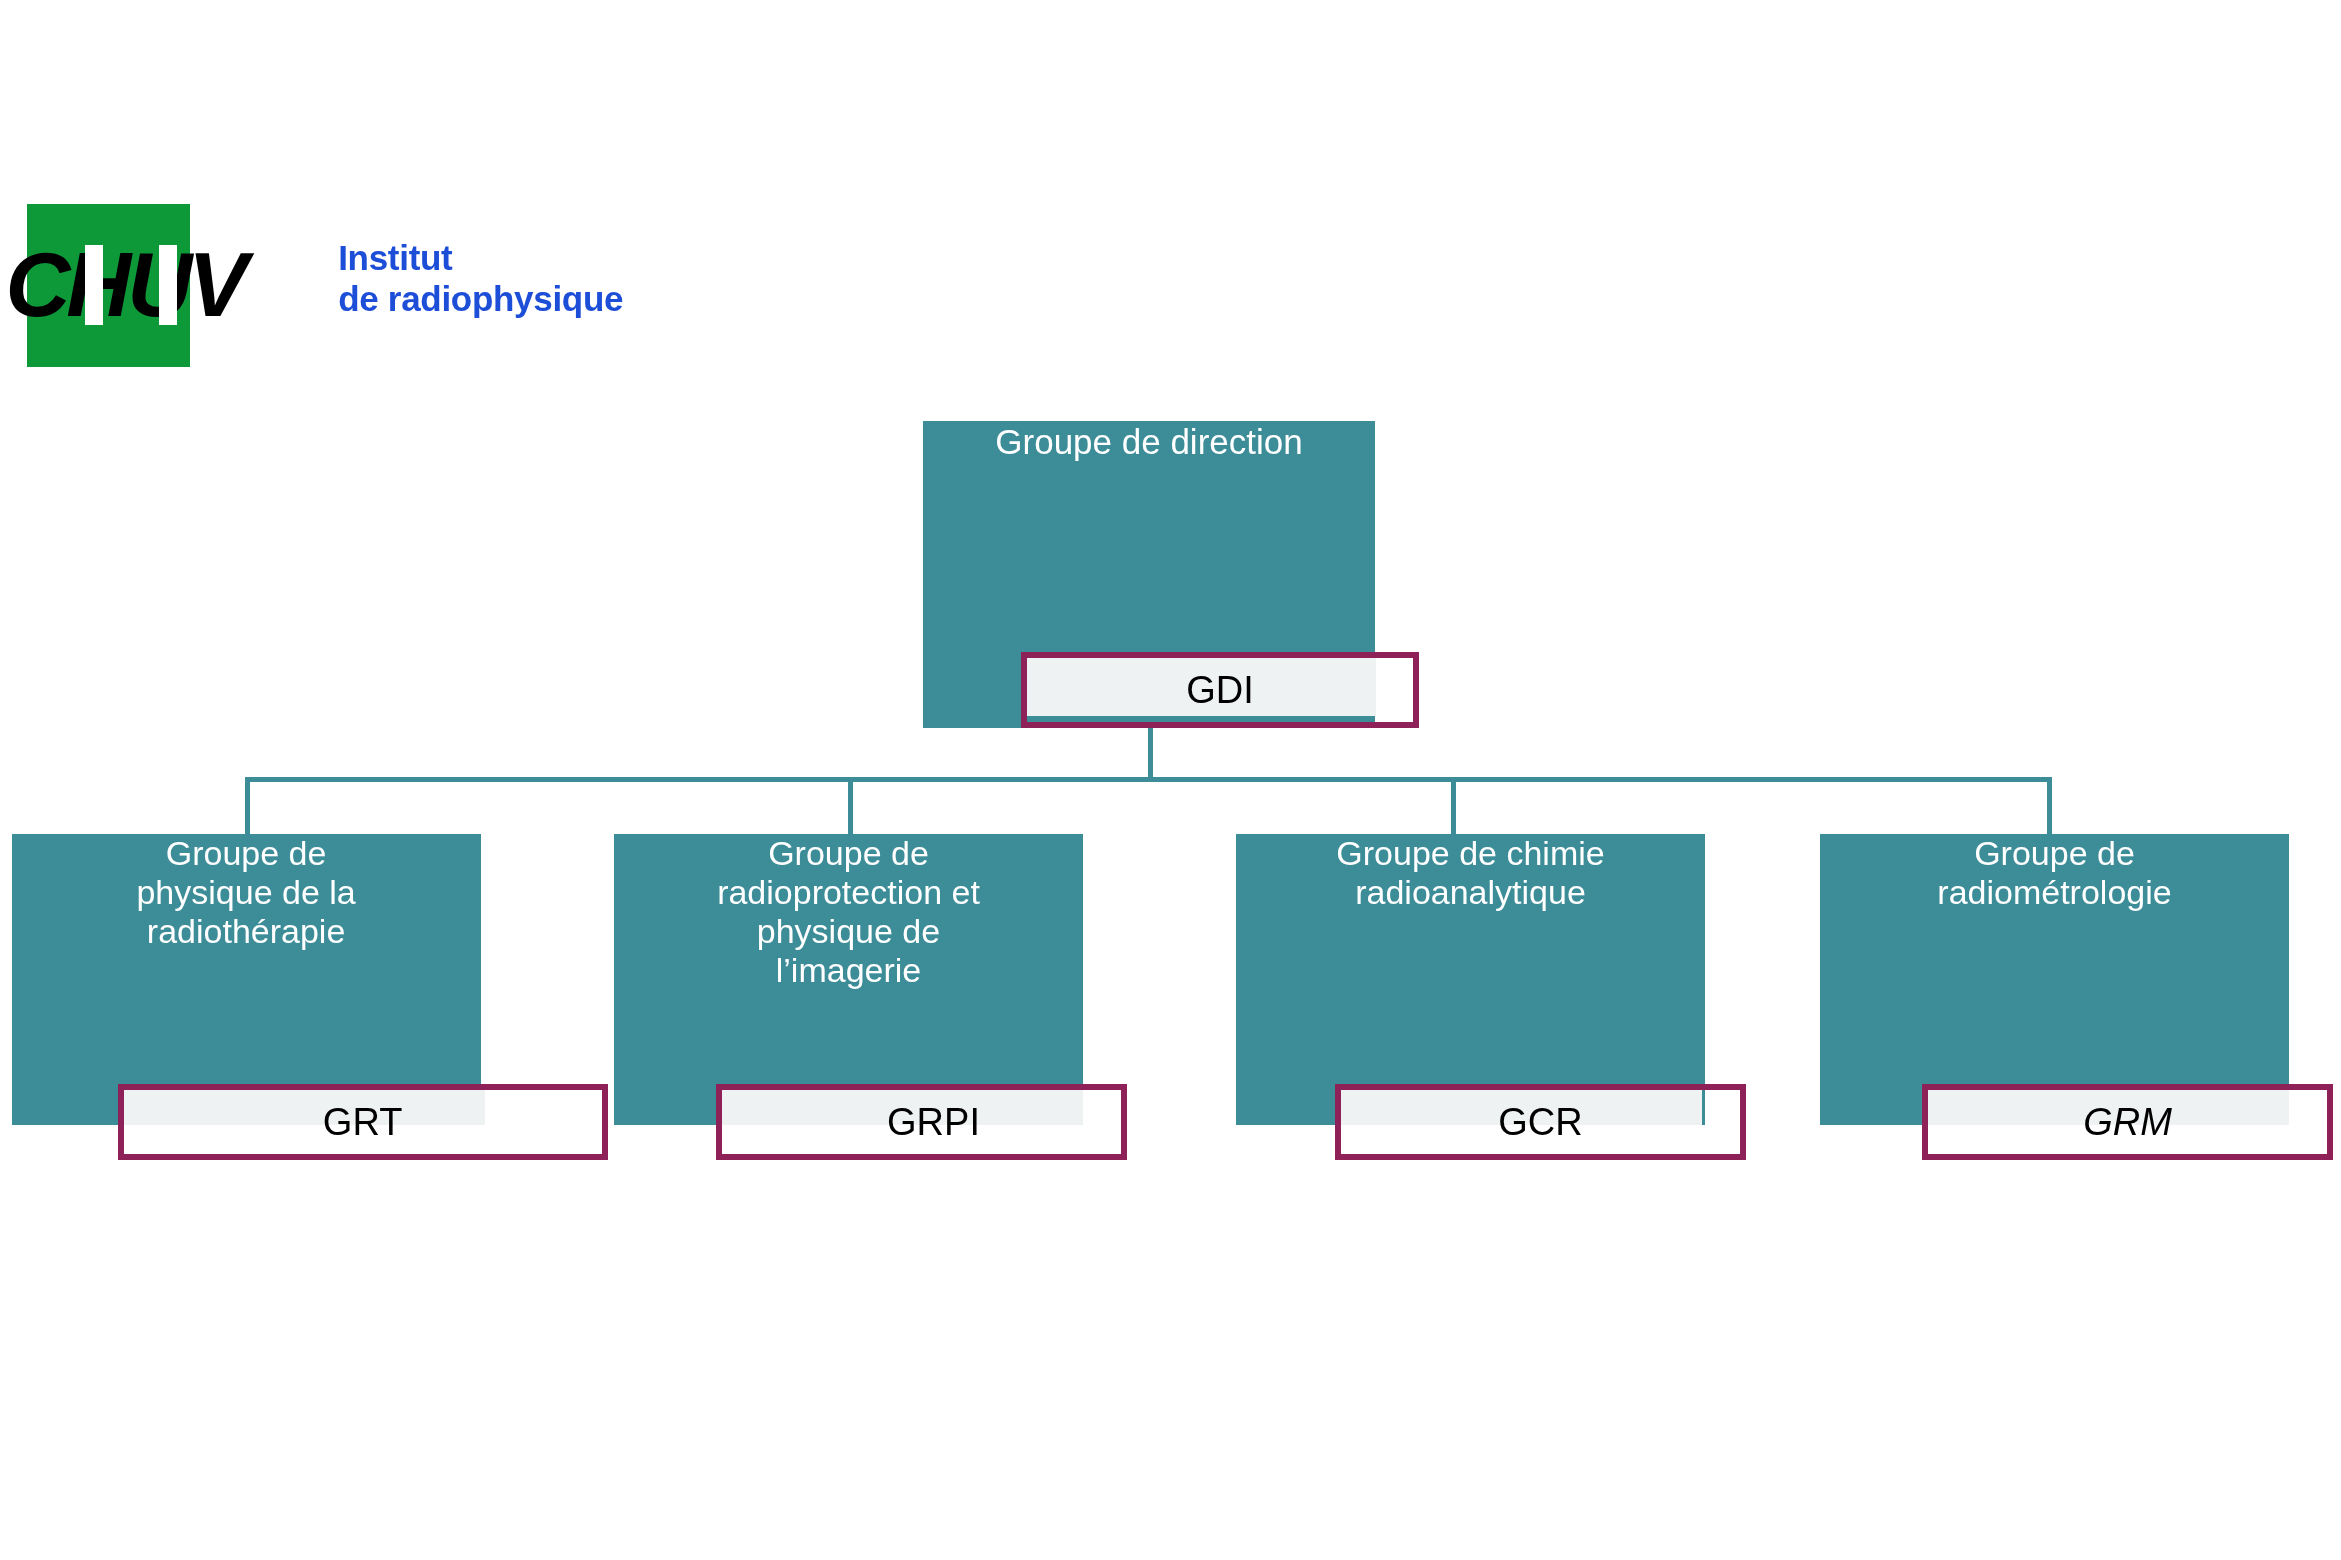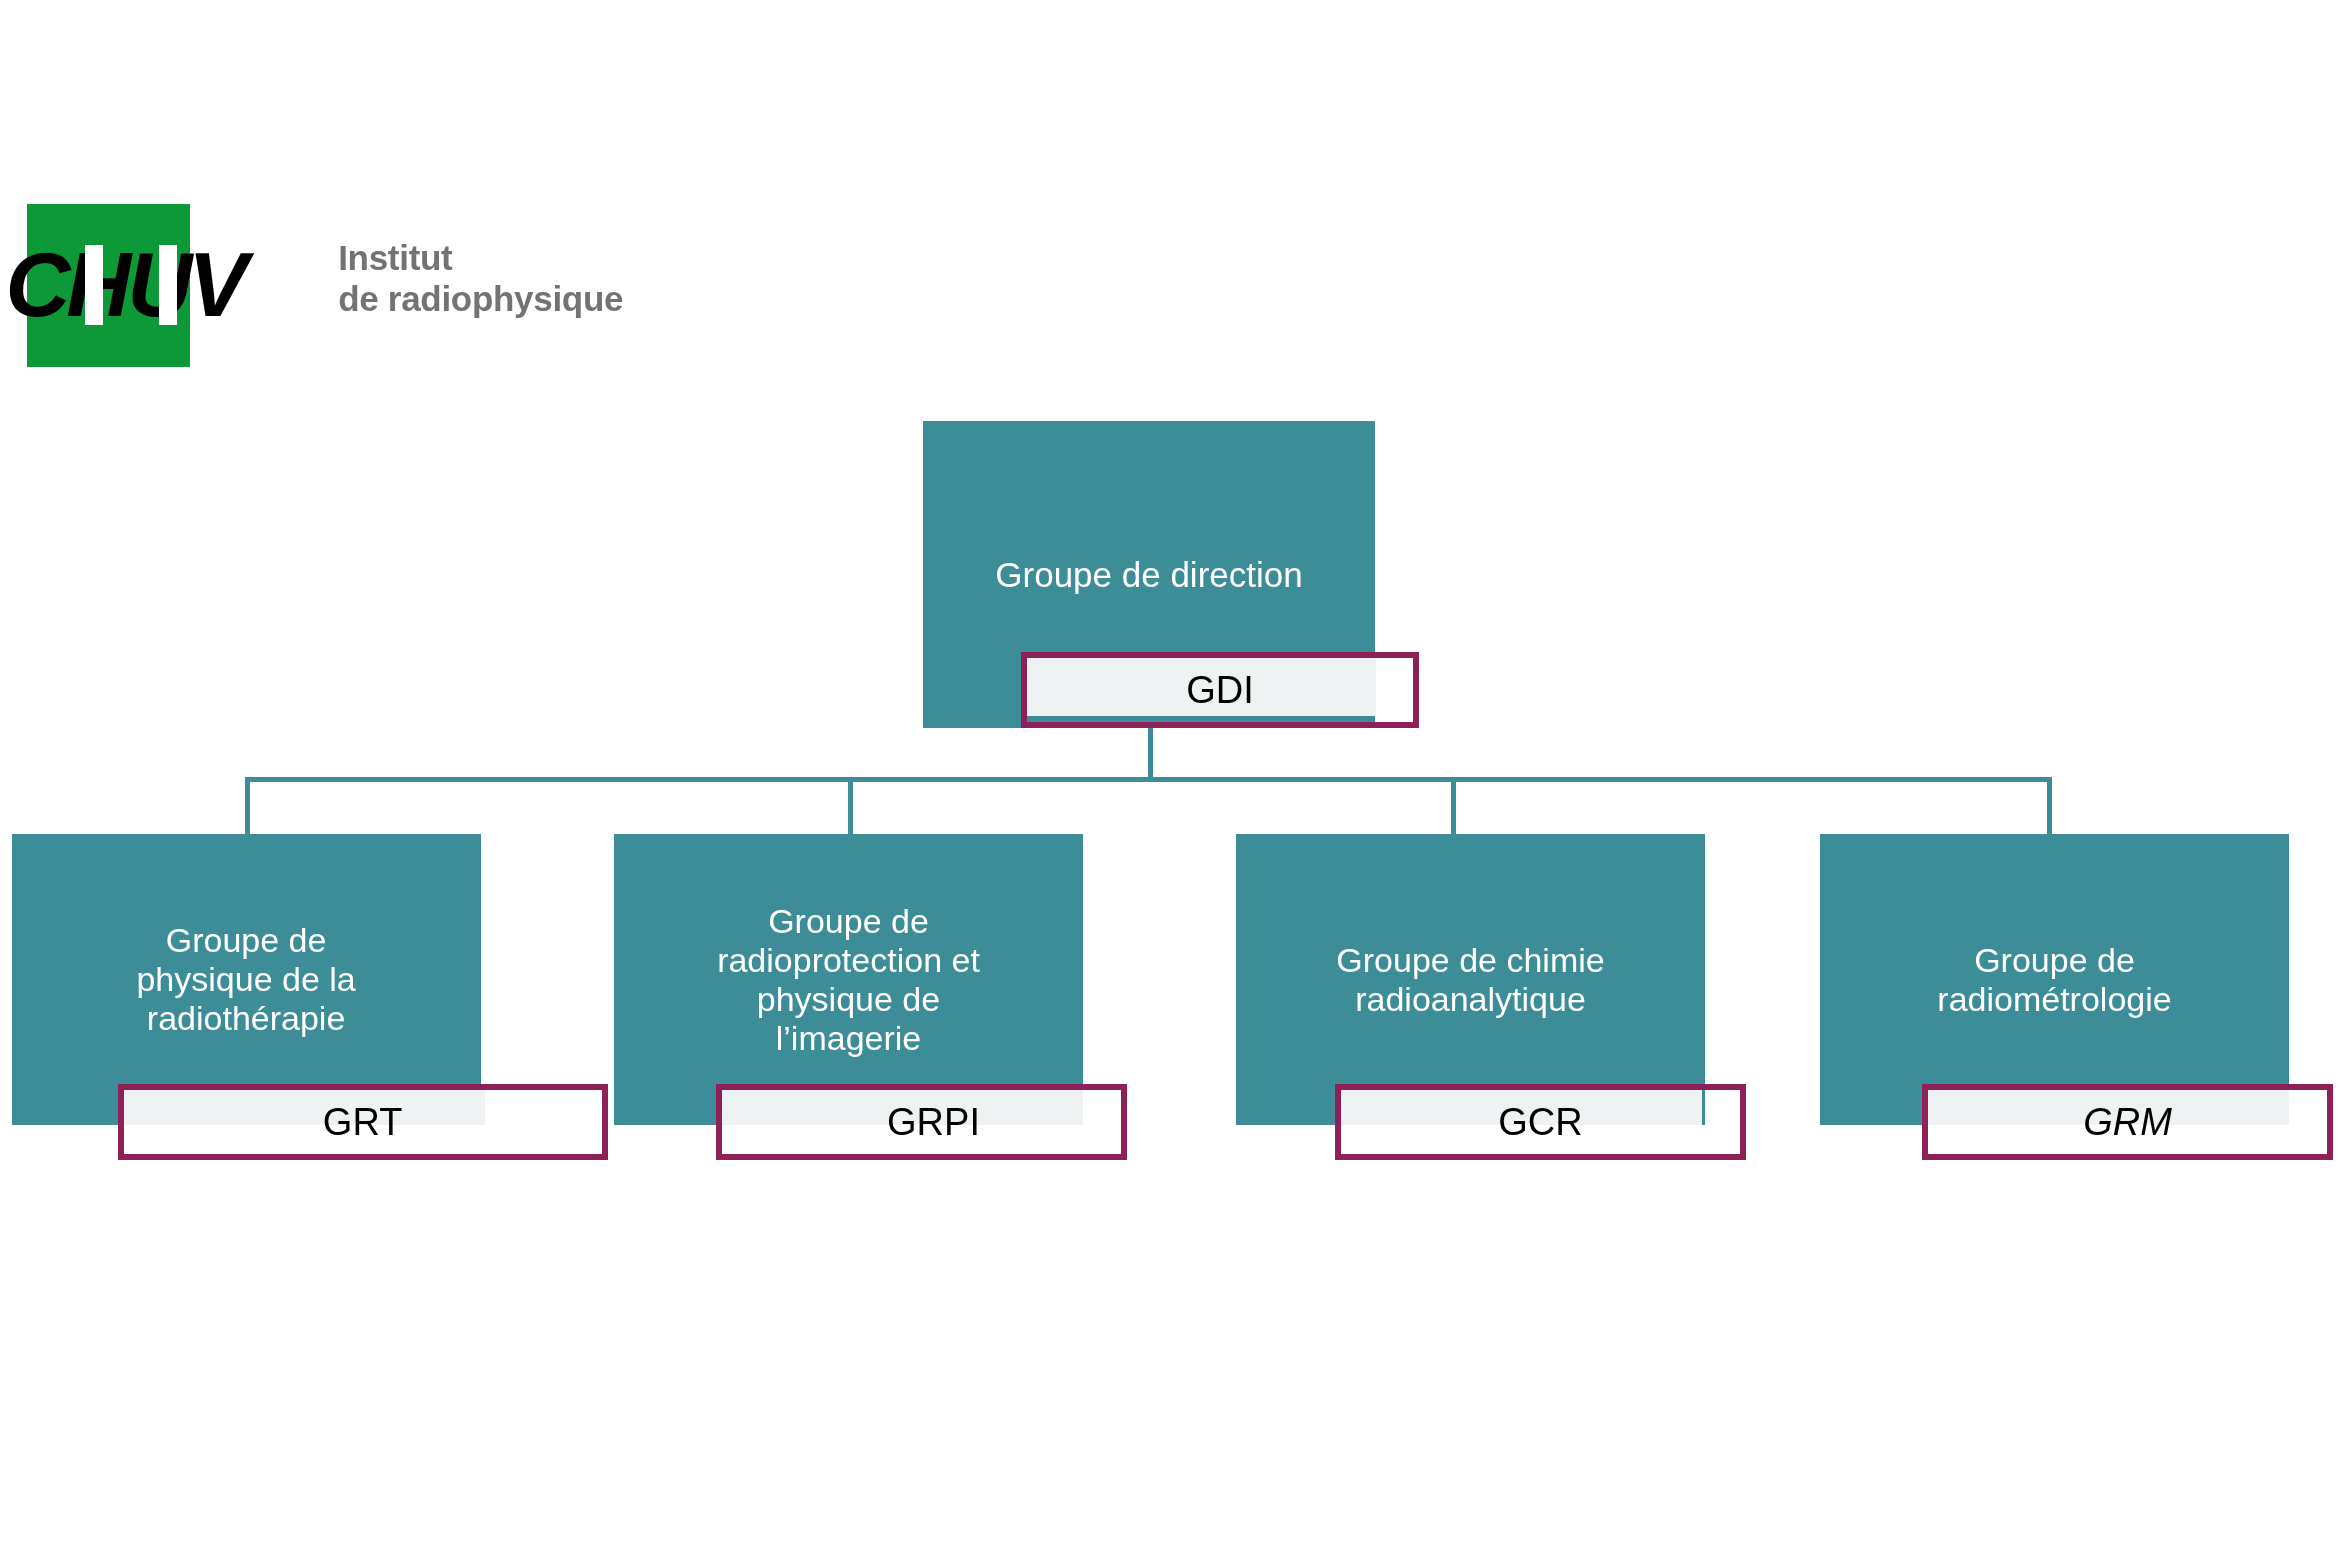--- a/index.html
+++ b/index.html
@@ -13,36 +13,36 @@
   
   .logo-wrap{position:absolute;left:12.2px;top:204px;width:747px;height:170px;}
   .logo-mark{position:absolute;left:0;top:0;width:178px;height:163px;}
   .logo-green{position:absolute;left:15px;top:0;width:163px;height:163px;background:var(--green);}
   .logo-ch{position:absolute;left:-6.8px;top:41px;font-weight:bold;font-size:90px;
            line-height:80px;color:#000;font-style:italic;letter-spacing:-4.1px;}
   .logo-hbar{position:absolute;left:73px;top:41px;width:17.7px;height:80px;background:#fff;}
   .logo-hbar2{position:absolute;left:147px;top:41px;width:17.7px;height:80px;background:#fff;}
   .logo-text{
     position:absolute;left:326px;top:33px;
-    font-size:35px;font-weight:bold;line-height:41px;color:#737373;
+    font-size:35px;font-weight:bold;line-height:41px;color:#1d4ed8;
     letter-spacing:-0.3px;
   }
 
   
   :root{
     --teal:#3d8d99;
     --magenta:#8f2159;
     --chipfill:#eef2f3;
     --green:#0e9939;
   }
   .node{position:absolute;}
   .node-box{
     position:absolute;left:0;top:0;
     background:var(--teal);
-    display:flex;align-items:center;justify-content:center;
+    display:flex;align-items:flex-start;justify-content:center;
     box-sizing:border-box;
   }
   .node-title{
     color:#ffffff;text-align:center;
     font-size:34px;line-height:39px;font-weight:400;
     padding:0 9.5px;white-space:pre-line;
   }
   .node-title.lg{font-size:35px;line-height:41px;}
   .chip{
     position:absolute;box-sizing:border-box;

